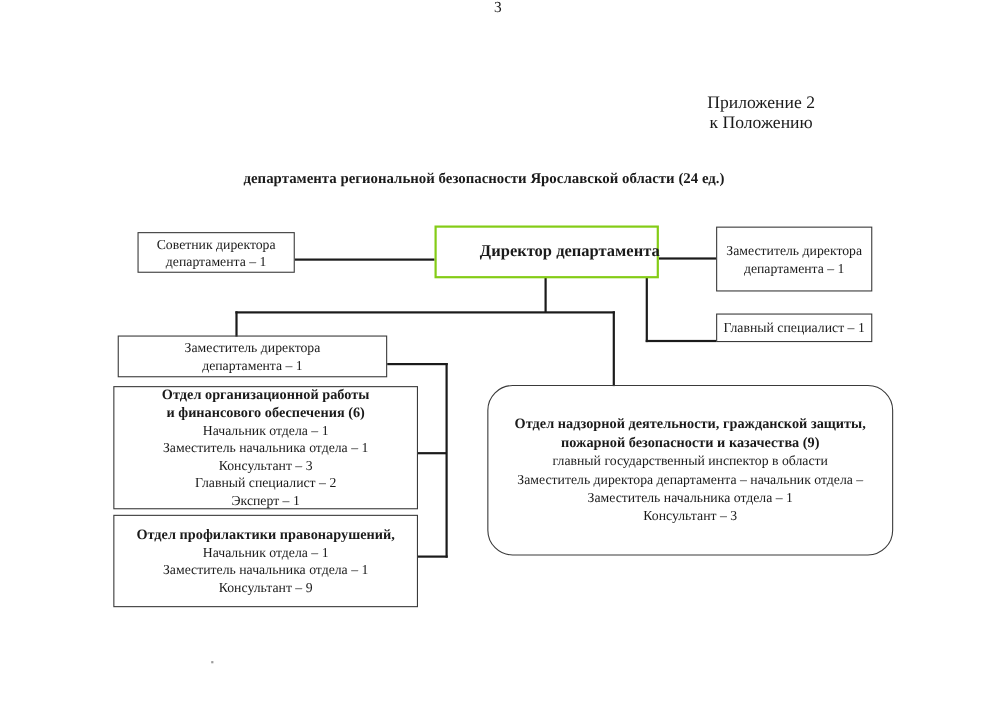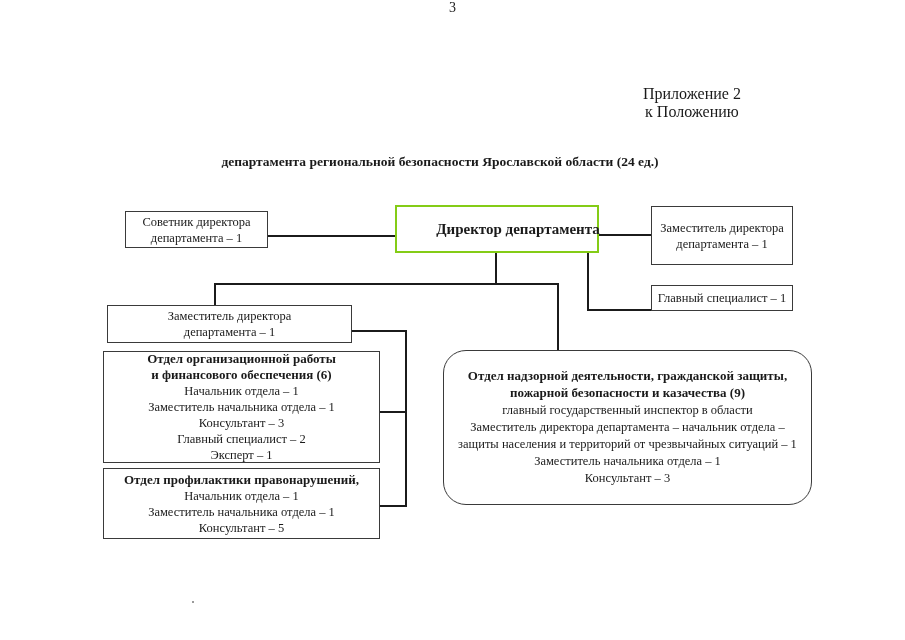--- a/index.html
+++ b/index.html
@@ -38,21 +38,21 @@
   .box .b { font-weight:bold; font-size:13px; }
   .box span { display:block; white-space:nowrap; }
 
   .advisor        { left:125px; top:211px; width:143px; height:37px; }
   .director       { left:395px; top:205px; width:204px; height:48px;
                     border:2px solid #84cc16; font-weight:bold; font-size:15px;padding-left:44px; }
   .deputy-right   { left:651px; top:206px; width:142px; height:59px; }
   .chief-spec     { left:651px; top:285px; width:142px; height:26px; }
   .deputy-left    { left:107px; top:305px; width:245px; height:38px; }
   .org-dept       { left:103px; top:351px; width:277px; height:112px;text-align:center; }
-  .prevention     { left:103px; top:468px; width:277px; height:71px; }
+  .prevention     { left:103px; top:468px; width:277px; height:84px; }
   .supervision    { left:443px; top:350px; width:369px; height:155px; line-height:16.9px;border-radius:23px; }
 
   .line { position:absolute; background:#1b1b1b; }
   .l-adv-dir   { left:268px; top:235px; width:127px; height:2px; }
   .l-dir-dep   { left:599px; top:234px; width:52px;  height:2px; }
   .l-dir-down  { left:495px; top:252px; width:2px;   height:32px; }
   .l-rail      { left:214px; top:283px; width:345px; height:2px; }
   .l-rail-left { left:214px; top:283px; width:2px;   height:23px; }
   .l-rail-right{ left:557px; top:283px; width:2px;   height:68px; }
   .l-gs-down   { left:587px; top:252px; width:2px;   height:59px; }
@@ -123,28 +123,27 @@
     <span>Заместитель начальника отдела – 1</span>
     <span>Консультант – 3</span>
     <span>Главный специалист – 2</span>
     <span>Эксперт – 1</span>
   </div>
 
   <div class="box prevention">
     <span class="b">Отдел профилактики правонарушений,</span>
     <span>Начальник отдела – 1</span>
     <span>Заместитель начальника отдела – 1</span>
-    <span>Консультант – 5</span>
+    <span>Консультант – 9</span>
   </div>
 
   <div class="box supervision">
     <span class="b">Отдел надзорной деятельности, гражданской защиты,</span>
     <span class="b">пожарной безопасности и казачества (9)</span>
     <span>главный государственный инспектор в области</span>
     <span>Заместитель директора департамента – начальник отдела –</span>
-    <span>защиты населения и территорий от чрезвычайных ситуаций – 1</span>
     <span>Заместитель начальника отдела – 1</span>
     <span>Консультант – 3</span>
   </div>
 
   <div class="speck"></div>
 
 </div>
 
 </body></html>

